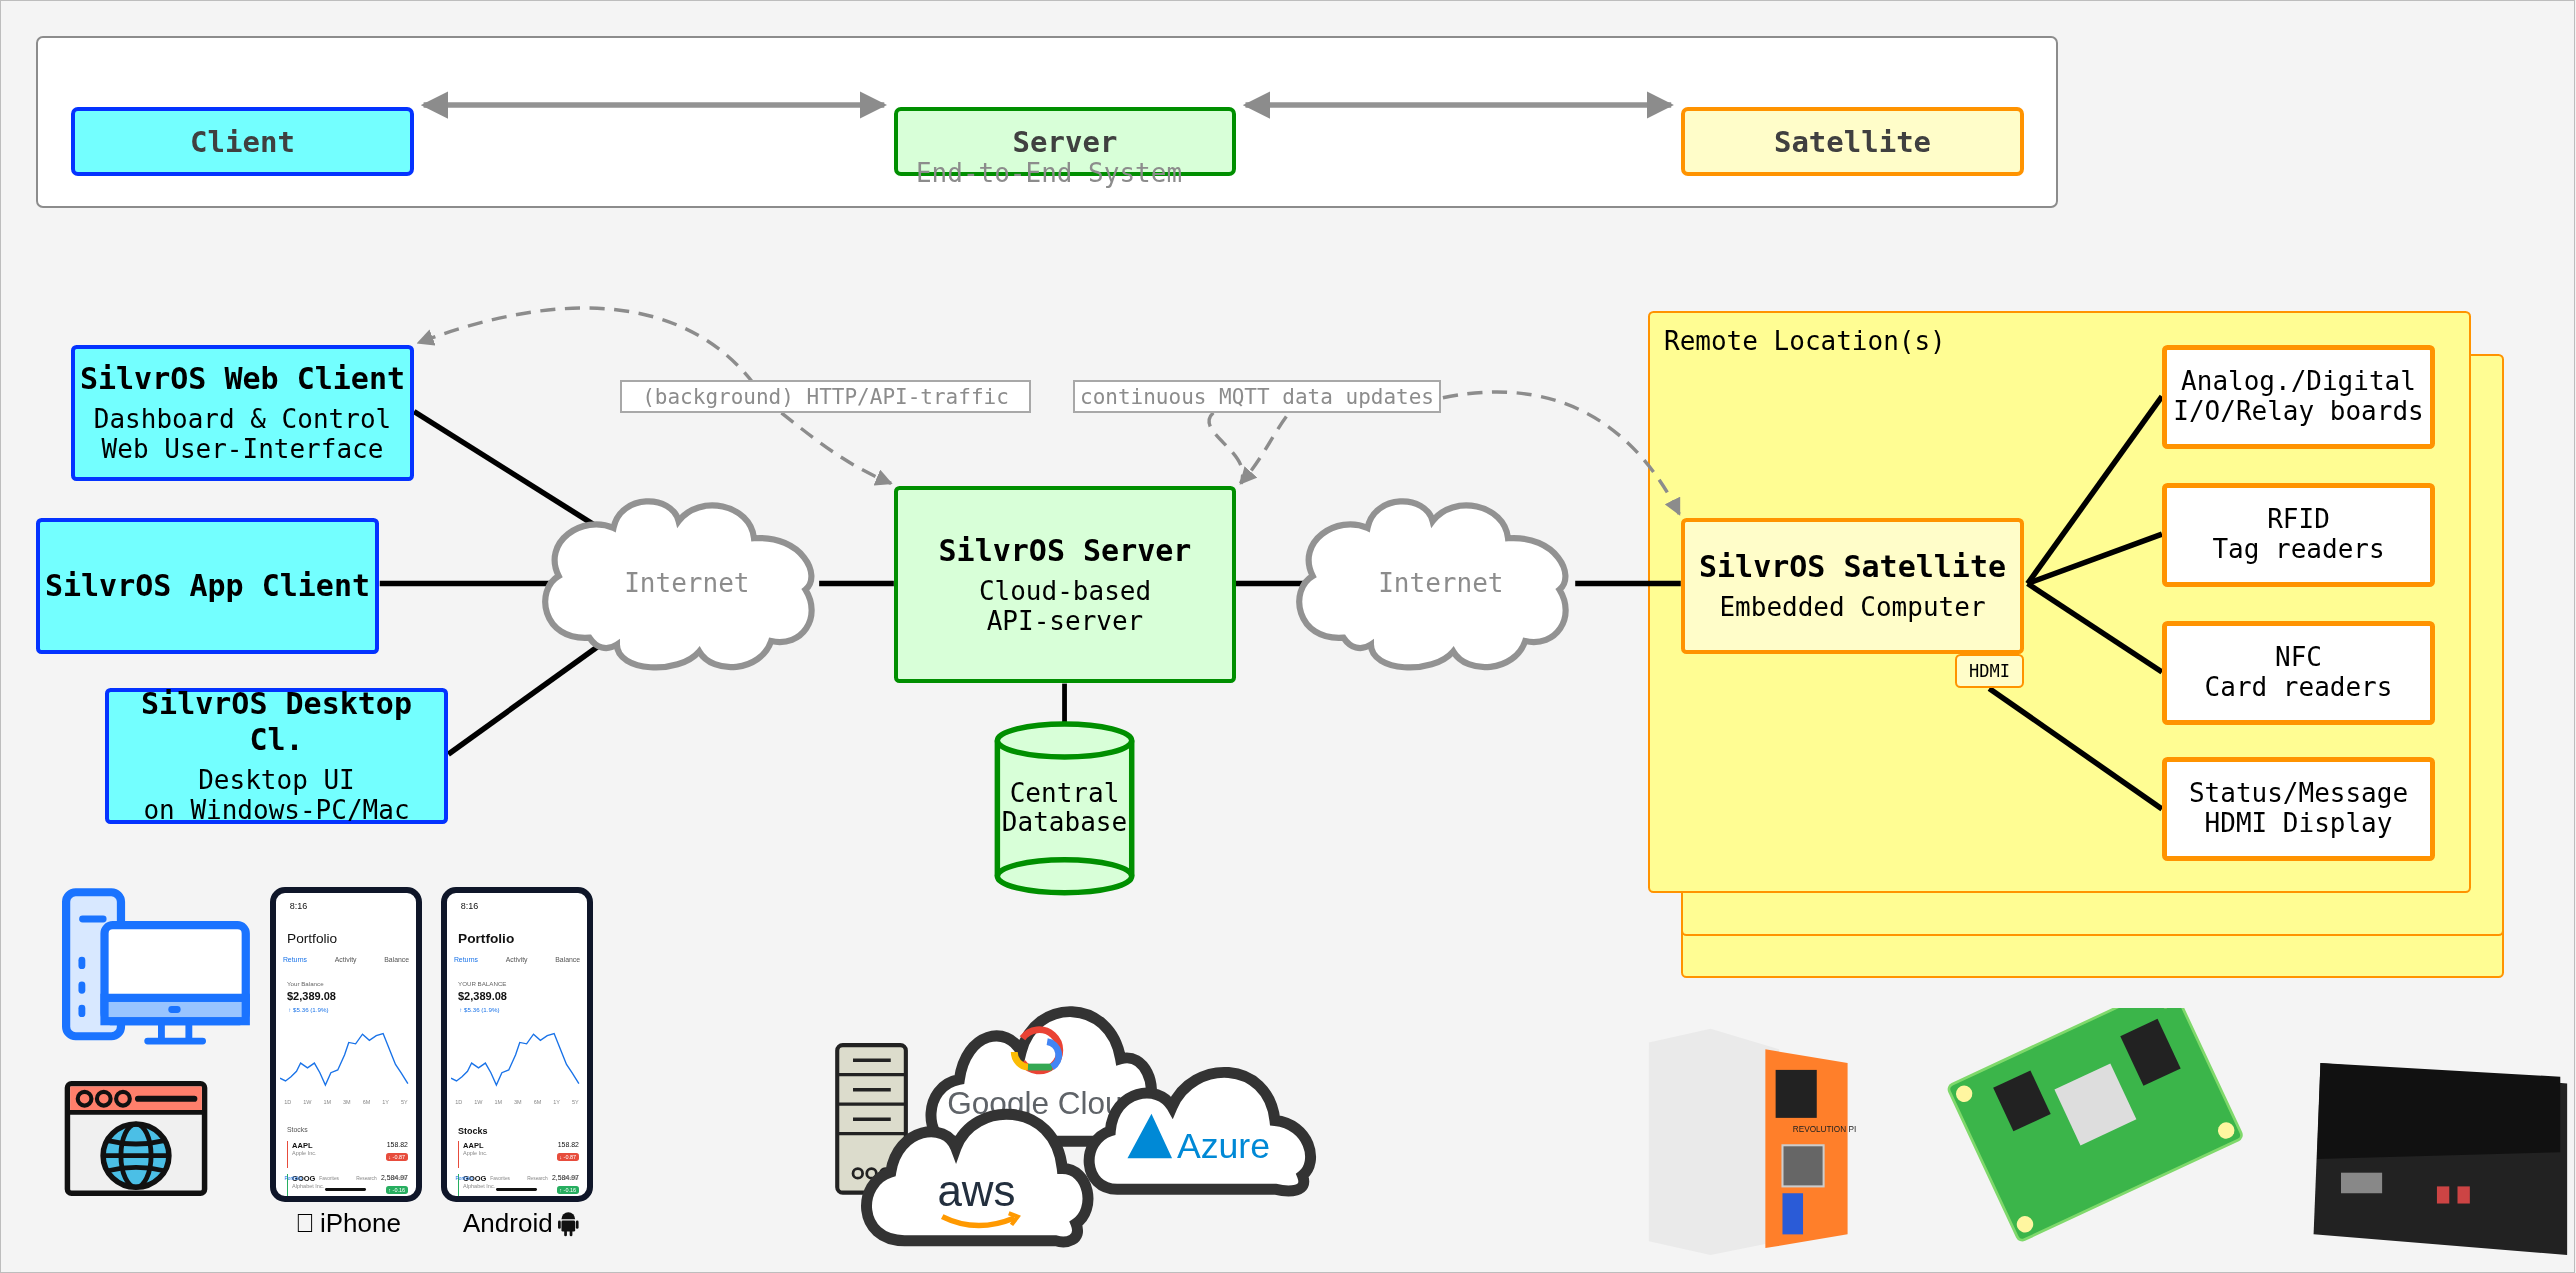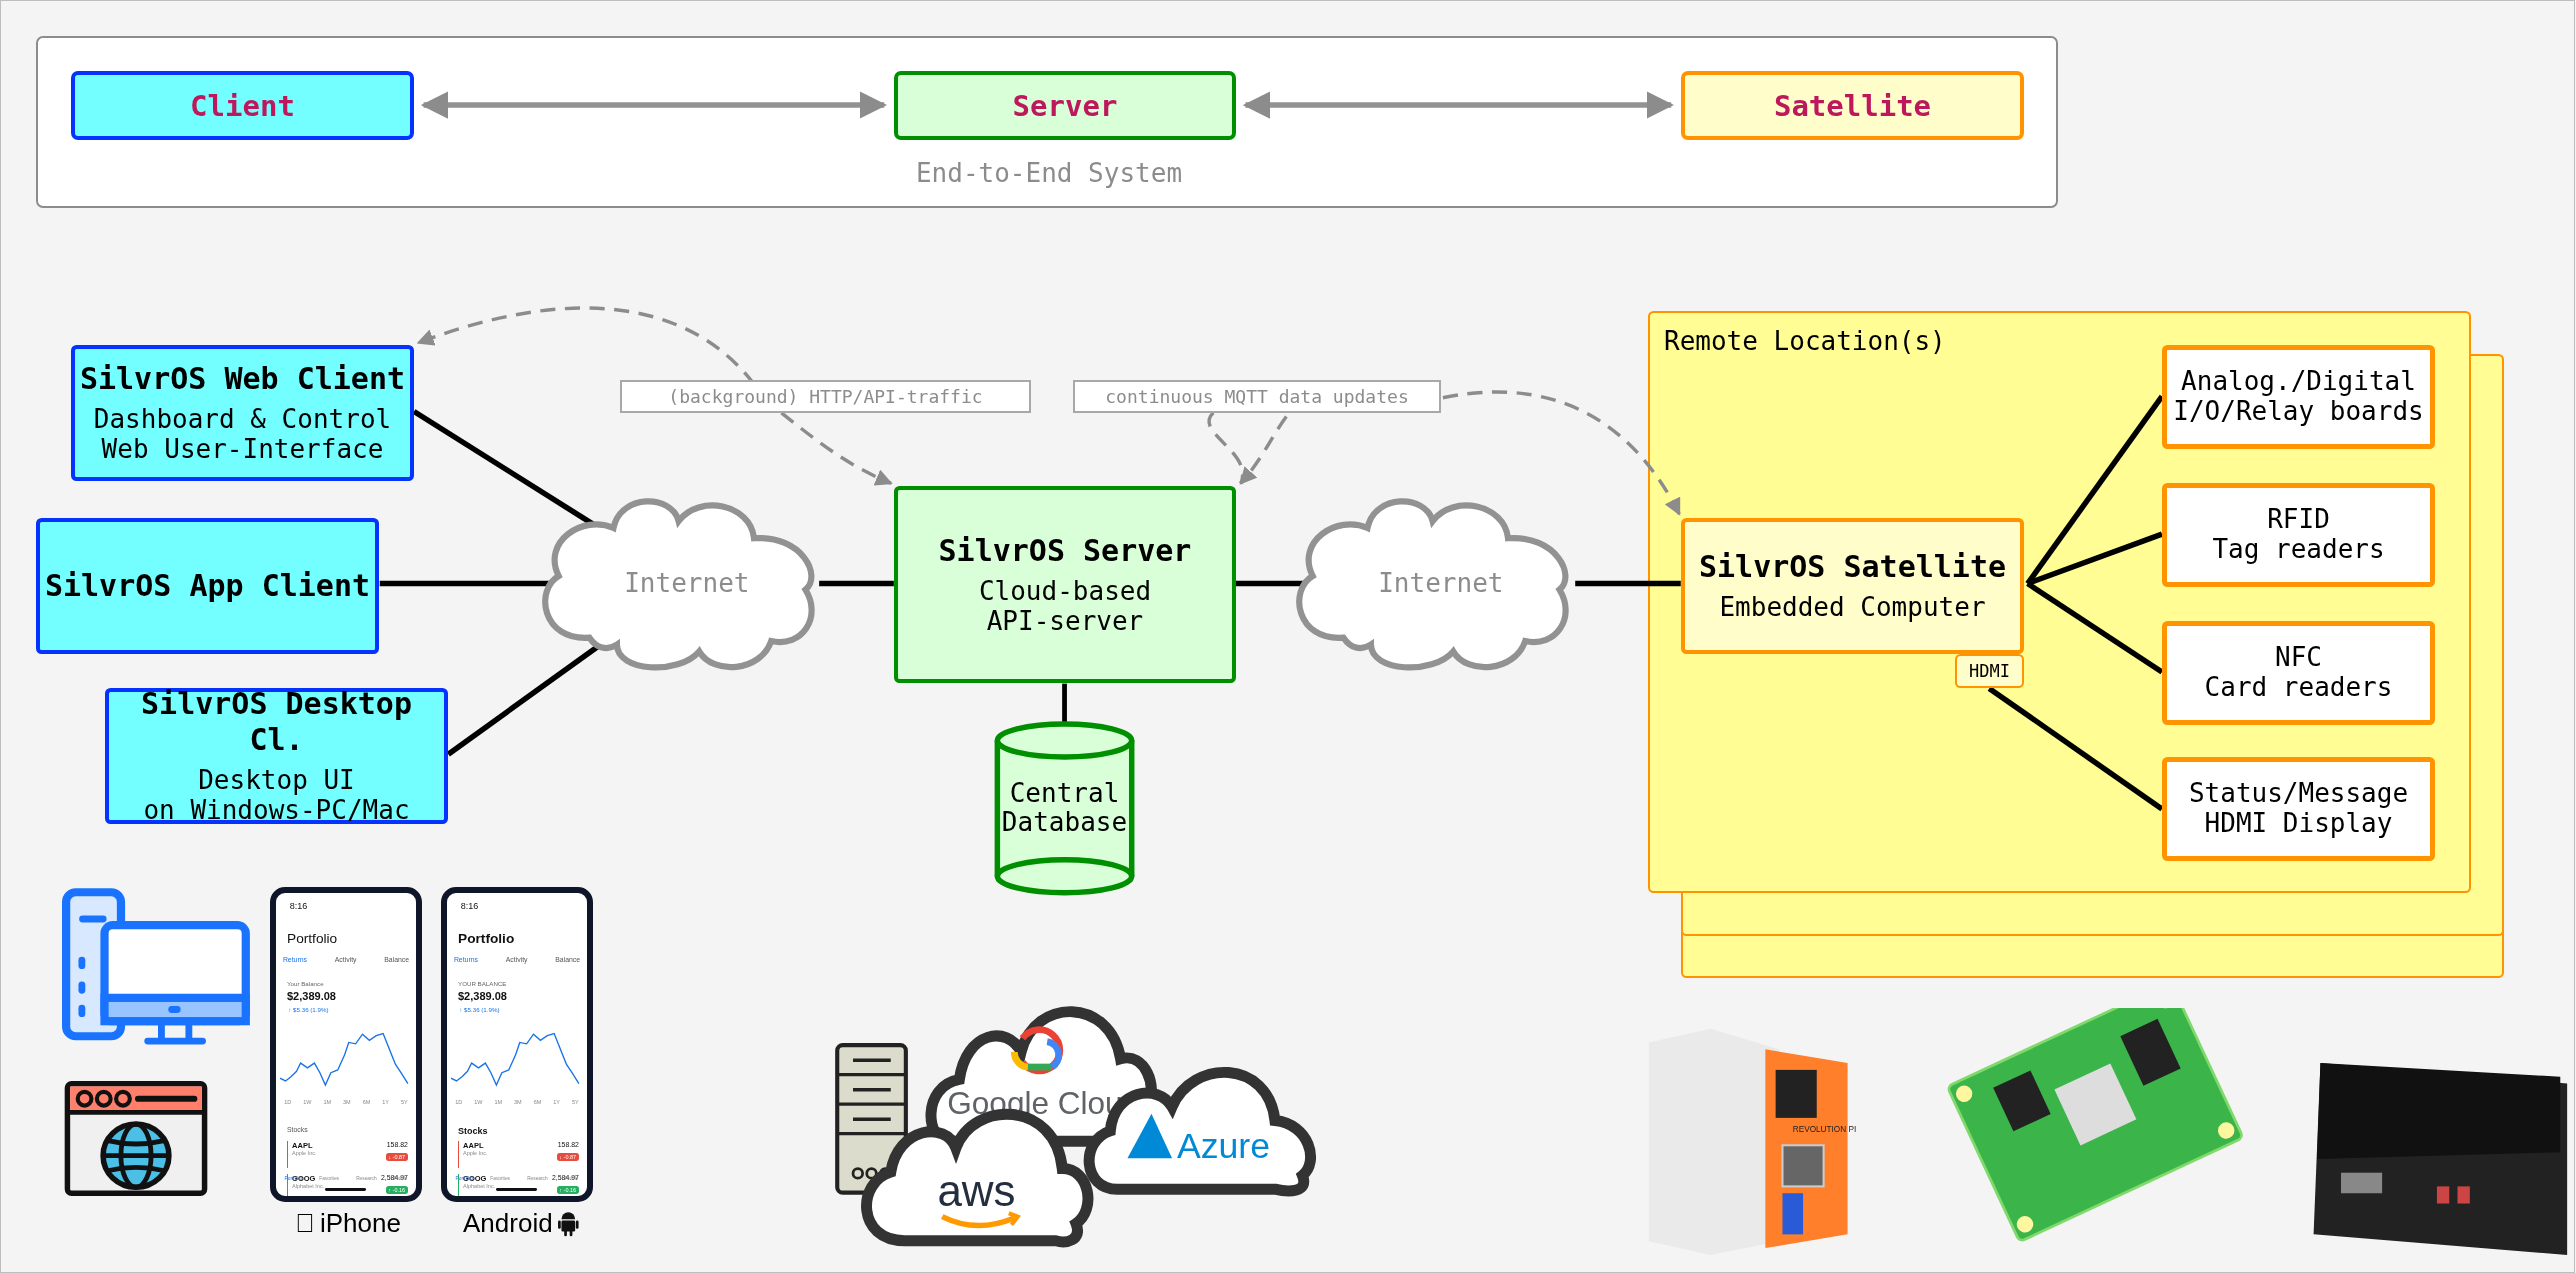--- a/index.html
+++ b/index.html
@@ -1,34 +1,34 @@
 <!DOCTYPE html>
 <html style="font-size:11px"><head>
 <meta charset="utf-8">
 <style>
   html, body { margin:0; padding:0; }
   body { width:2576px; height:1274px; background:#f4f4f4; position:relative; overflow:hidden; font-family:"DejaVu Sans Mono","Liberation Mono",monospace; }
   .frame { position:absolute; left:0; top:0; width:2573px; height:1271px; border:1.4px solid #bdbdbd; }
   .abs { position:absolute; box-sizing:border-box; }
   svg.layer { position:absolute; left:0; top:0; width:2576px; height:1274px; }
   .banner { left:36px; top:36px; width:2022px; height:172px; background:#fff; border:2.1px solid #8c8c8c; border-radius:6.9px; }
-  .tbox { height:69px; border-radius:6.9px; display:flex; align-items:center; justify-content:center; color:#be185d; font-weight:bold; font-size:29px; border-width:4.8px; border-style:solid; }
+  .tbox { height:69px; border-radius:6.9px; display:flex; align-items:center; justify-content:center; color:#404040; font-weight:bold; font-size:29px; border-width:4.8px; border-style:solid;margin-top:36px; }
   .tbox.client { left:71px; top:71px; width:343px; background:#73ffff; border-color:#0433ff; }
   .tbox.server { left:894px; top:71px; width:342px; background:#d8ffd8; border-color:#008f00;justify-content:center; }
   .tbox.sat { left:1681px; top:71px; width:343px; background:#fffdc9; border-color:#ff9300; }
   .e2e { left:823px; top:158px; width:452px; text-align:center; color:#8c8c8c; font-size:26px; }
   .node { display:flex; flex-direction:column; align-items:center; justify-content:center; text-align:center; border-radius:5.5px; border-width:4.8px; border-style:solid; }
   .node .t { font-weight:bold; font-size:30px; color:#000; line-height:1.2; }
   .node .s { font-size:26px; color:#000; line-height:1.15; margin-top:8.2px; white-space:pre-line; }
   .client-node { background:#73ffff; border-color:#0433ff; }
   .web { left:71px; top:345px; width:343px; height:136px; }
   .app { left:36px; top:518px; width:343px; height:136px; }
   .desk { left:105px; top:688px; width:343px; height:136px; }
   .server-node { left:894px; top:486px; width:342px; height:197px; background:#d8ffd8; border-color:#008f00; }
-  .lbl { background:#fff; border:2.1px solid #a8a8a8; color:#8c8c8c; font-size:18px; display:flex; align-items:center; justify-content:center; white-space:nowrap; }
+  .lbl { background:#fff; border:2.1px solid #a8a8a8; color:#8c8c8c; font-size:21px; display:flex; align-items:center; justify-content:center; white-space:nowrap; }
   .lbl-http { left:620px; top:380px; width:411px; height:33px; }
   .lbl-mqtt { left:1073px; top:380px; width:368px; height:33px; }
   .remote { background:#fffd93; border:2.7px solid #ff9300; border-radius:5.5px; }
   .remote-title { left:1664px; top:326px; font-size:26px; color:#000; }
   .sat-node { left:1681px; top:518px; width:343px; height:136px; background:#fffdc9; border-color:#ff9300; }
   .hdmi { left:1955px; top:654px; width:69px; height:34px; background:#fffdc9; border:2.7px solid #ff9300; border-radius:5.5px; font-size:17px; display:flex; align-items:center; justify-content:center; color:#000; }
   .periph { left:2162px; width:273px; height:104px; background:#fff; border:5.5px solid #ff9300; border-radius:5.5px; display:flex; align-items:center; justify-content:center; text-align:center; font-size:26px; color:#000; white-space:pre-line; line-height:1.15; }
   .cloud-text { font-size:38px; fill:#8c8c8c; font-family:"DejaVu Sans Mono",monospace; }
   .db-text { font-size:38px; fill:#000; font-family:"DejaVu Sans Mono",monospace; }
   .phone { background:#fff; border:6.2px solid #0f1629; border-radius:15px; overflow:hidden; font-family:"Liberation Sans",sans-serif; color:#111; }

